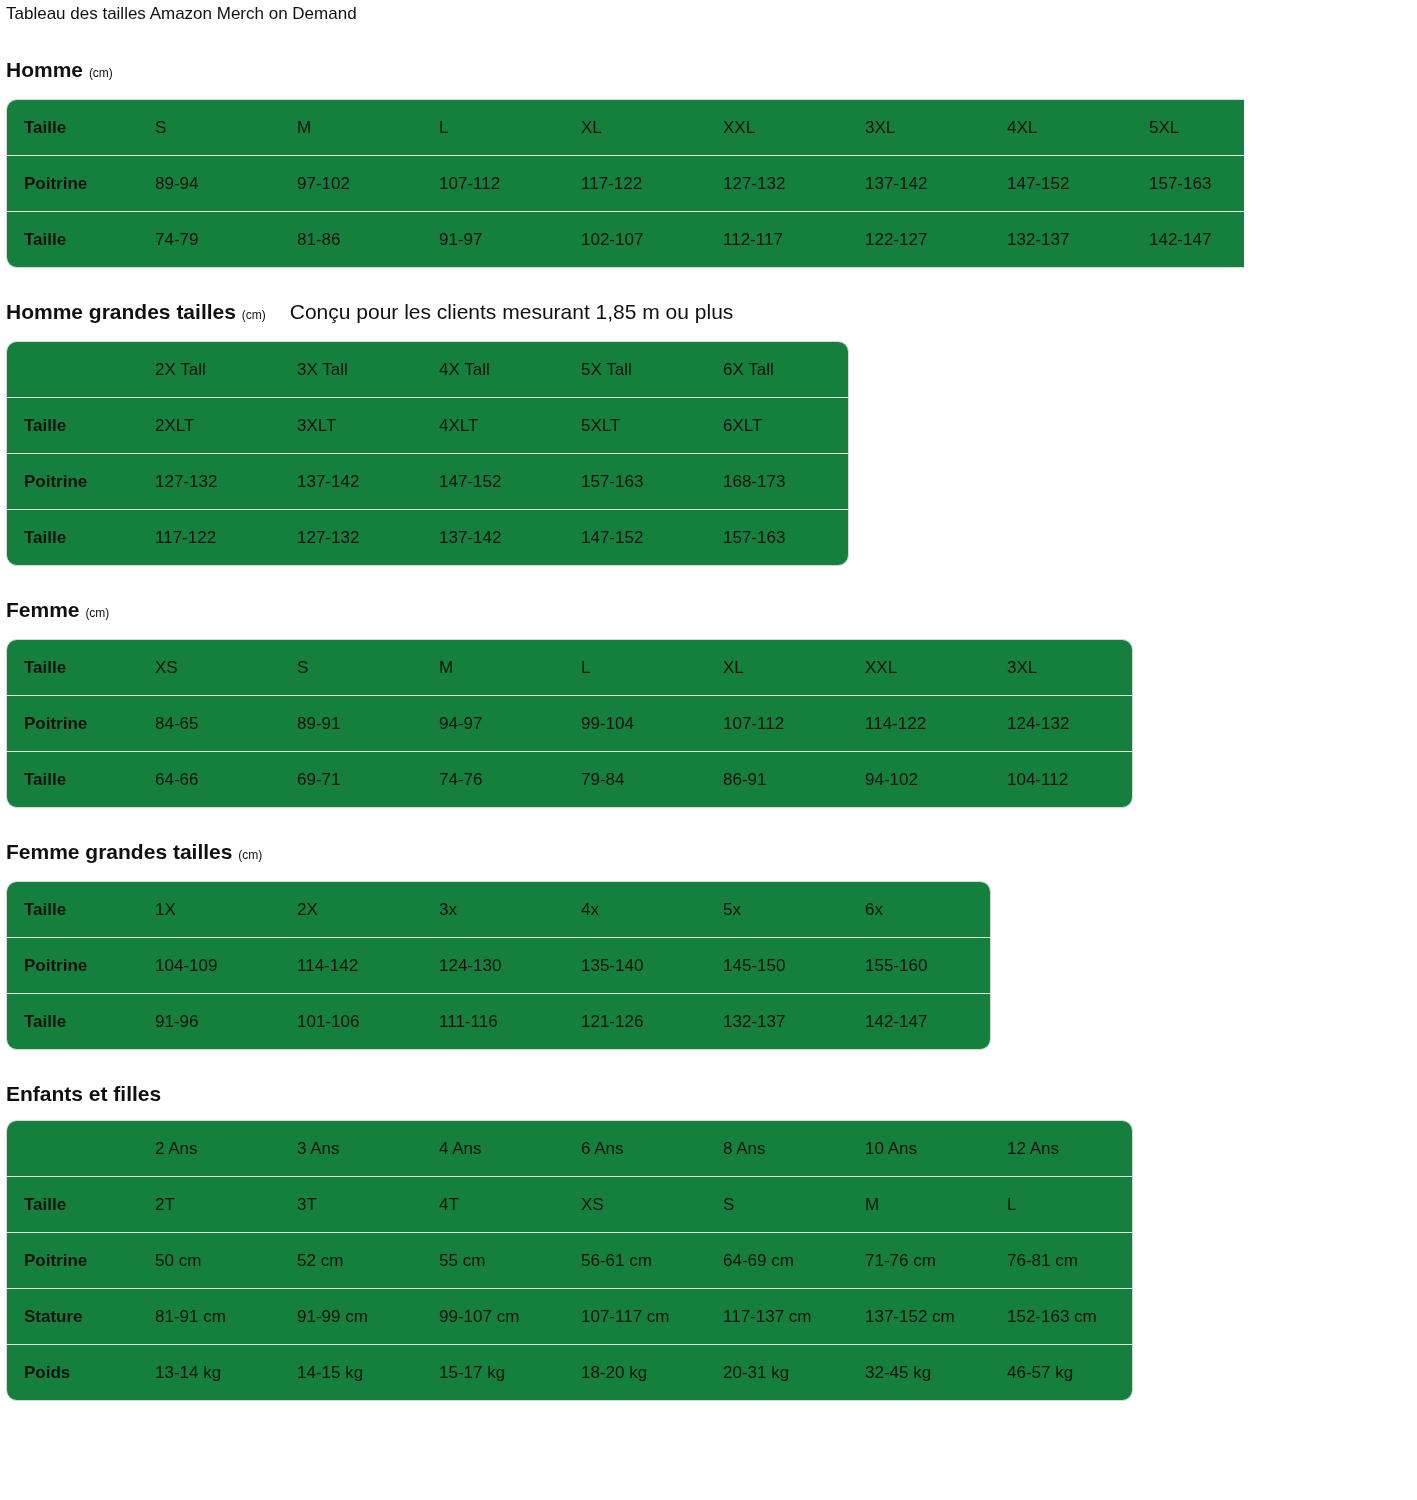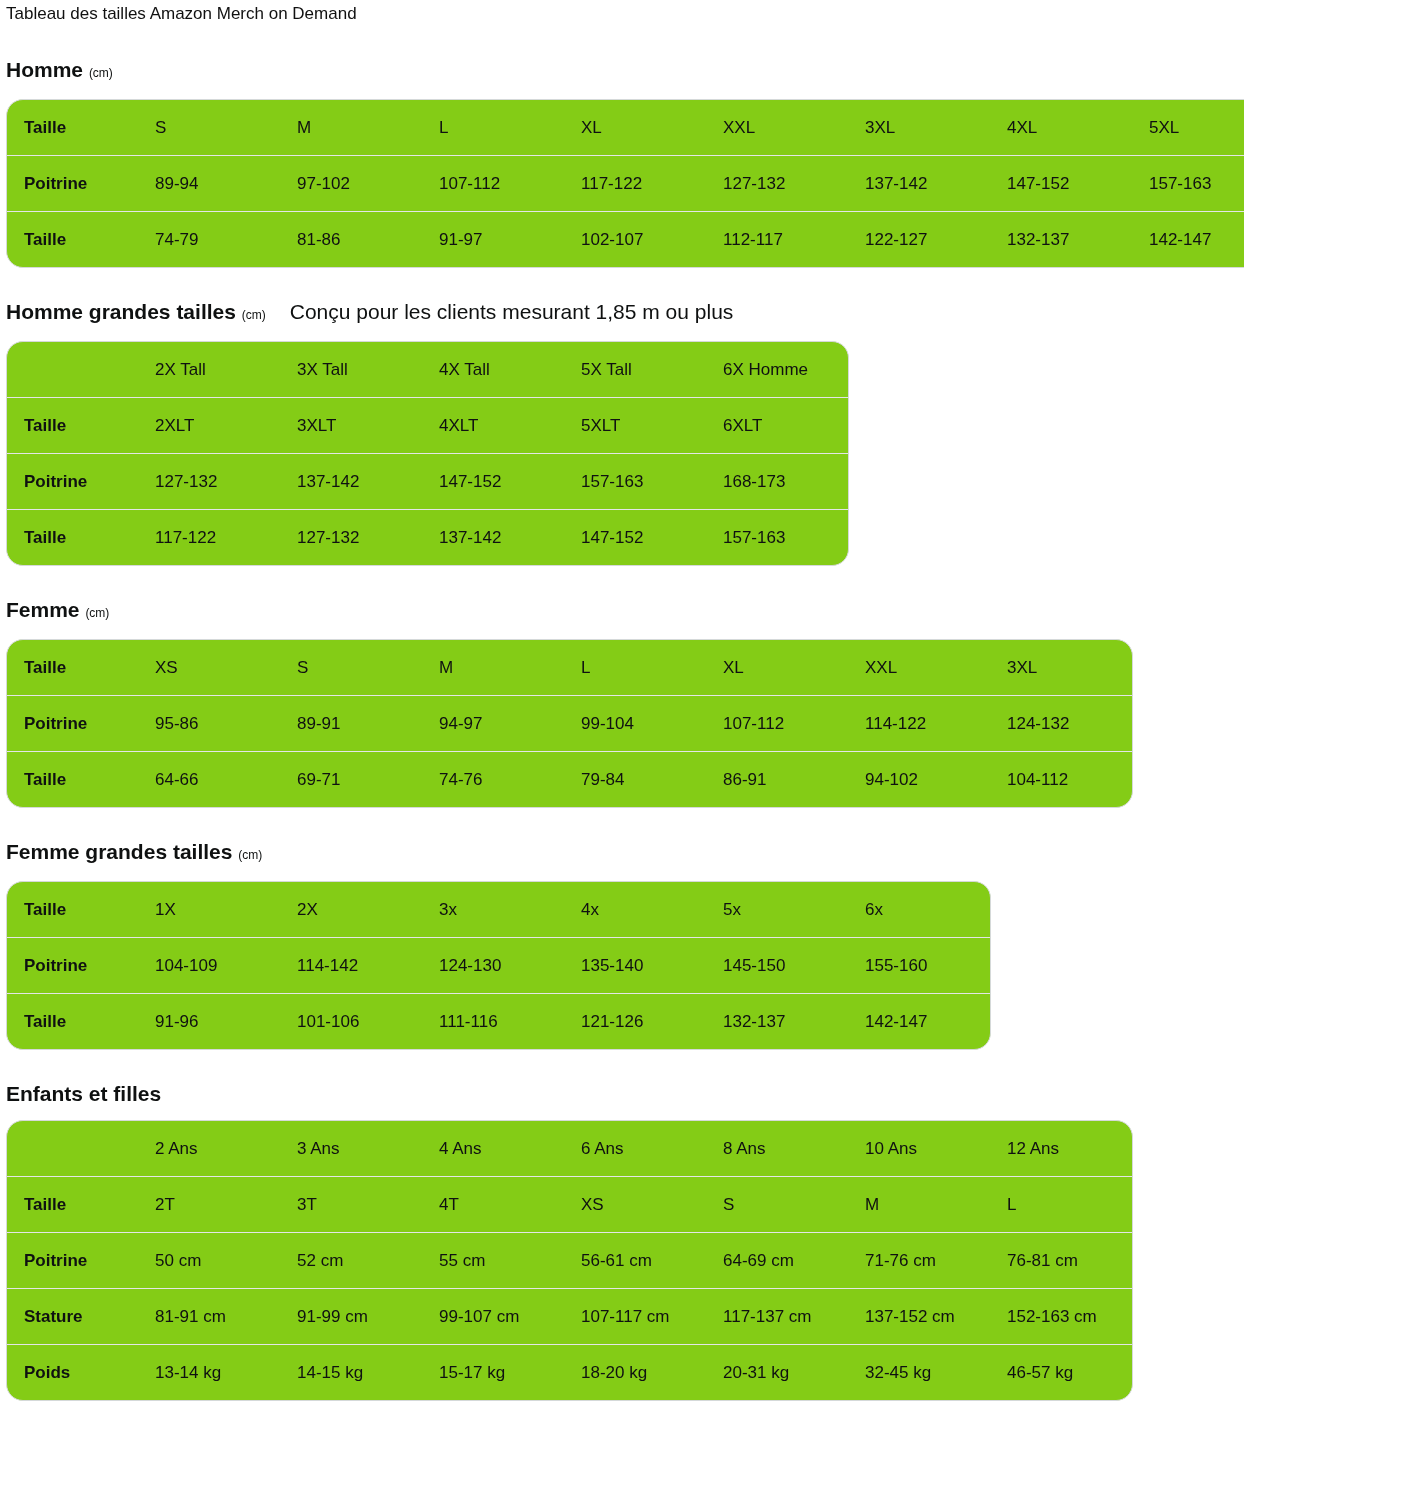--- a/index.html
+++ b/index.html
@@ -39,22 +39,22 @@
     font-size: 21px;
     margin-left: 24px;
     color: #0f1111;
   }
   table.size-table {
     margin-top: 12px;
     border-collapse: separate;
     border-spacing: 0;
     table-layout: fixed;
     border: 1px solid #d5d9d9;
-    border-radius: 17px;
-    background: #84cc16;
+    border-radius: 11px;
+    background: #15803d;
   }
   table.size-table th, table.size-table td {
     height: 55px;
     padding: 0 4px 0 17px;
     text-align: left;
     vertical-align: middle;
     font-size: 17px;
     font-weight: 400;
     color: #0f1111;
     white-space: nowrap;
@@ -142,21 +142,21 @@
           <col style="width: 142px;">
           <col style="width: 142px;">
         </colgroup>
         <tbody>
           <tr>
             <th class="label"></th>
             <th class="size">2X Tall</th>
             <th class="size">3X Tall</th>
             <th class="size">4X Tall</th>
             <th class="size">5X Tall</th>
-            <th class="size">6X Homme</th>
+            <th class="size">6X Tall</th>
           </tr>
           <tr>
             <th class="label">Taille</th>
             <td>2XLT</td>
             <td>3XLT</td>
             <td>4XLT</td>
             <td>5XLT</td>
             <td>6XLT</td>
           </tr>
           <tr>
@@ -198,21 +198,21 @@
             <th class="size">XS</th>
             <th class="size">S</th>
             <th class="size">M</th>
             <th class="size">L</th>
             <th class="size">XL</th>
             <th class="size">XXL</th>
             <th class="size">3XL</th>
           </tr>
           <tr>
             <th class="label">Poitrine</th>
-            <td>95-86</td>
+            <td>84-65</td>
             <td>89-91</td>
             <td>94-97</td>
             <td>99-104</td>
             <td>107-112</td>
             <td>114-122</td>
             <td>124-132</td>
           </tr>
           <tr>
             <th class="label">Taille</th>
             <td>64-66</td>

